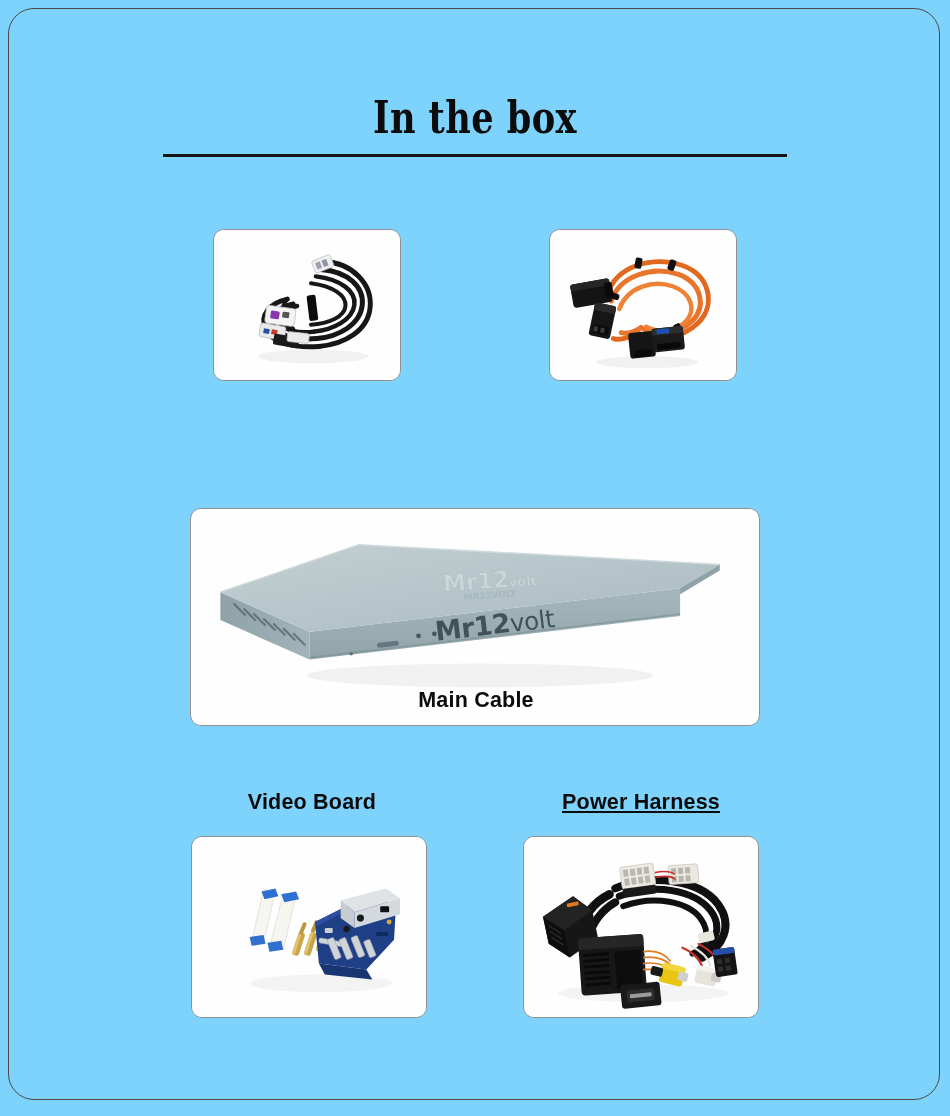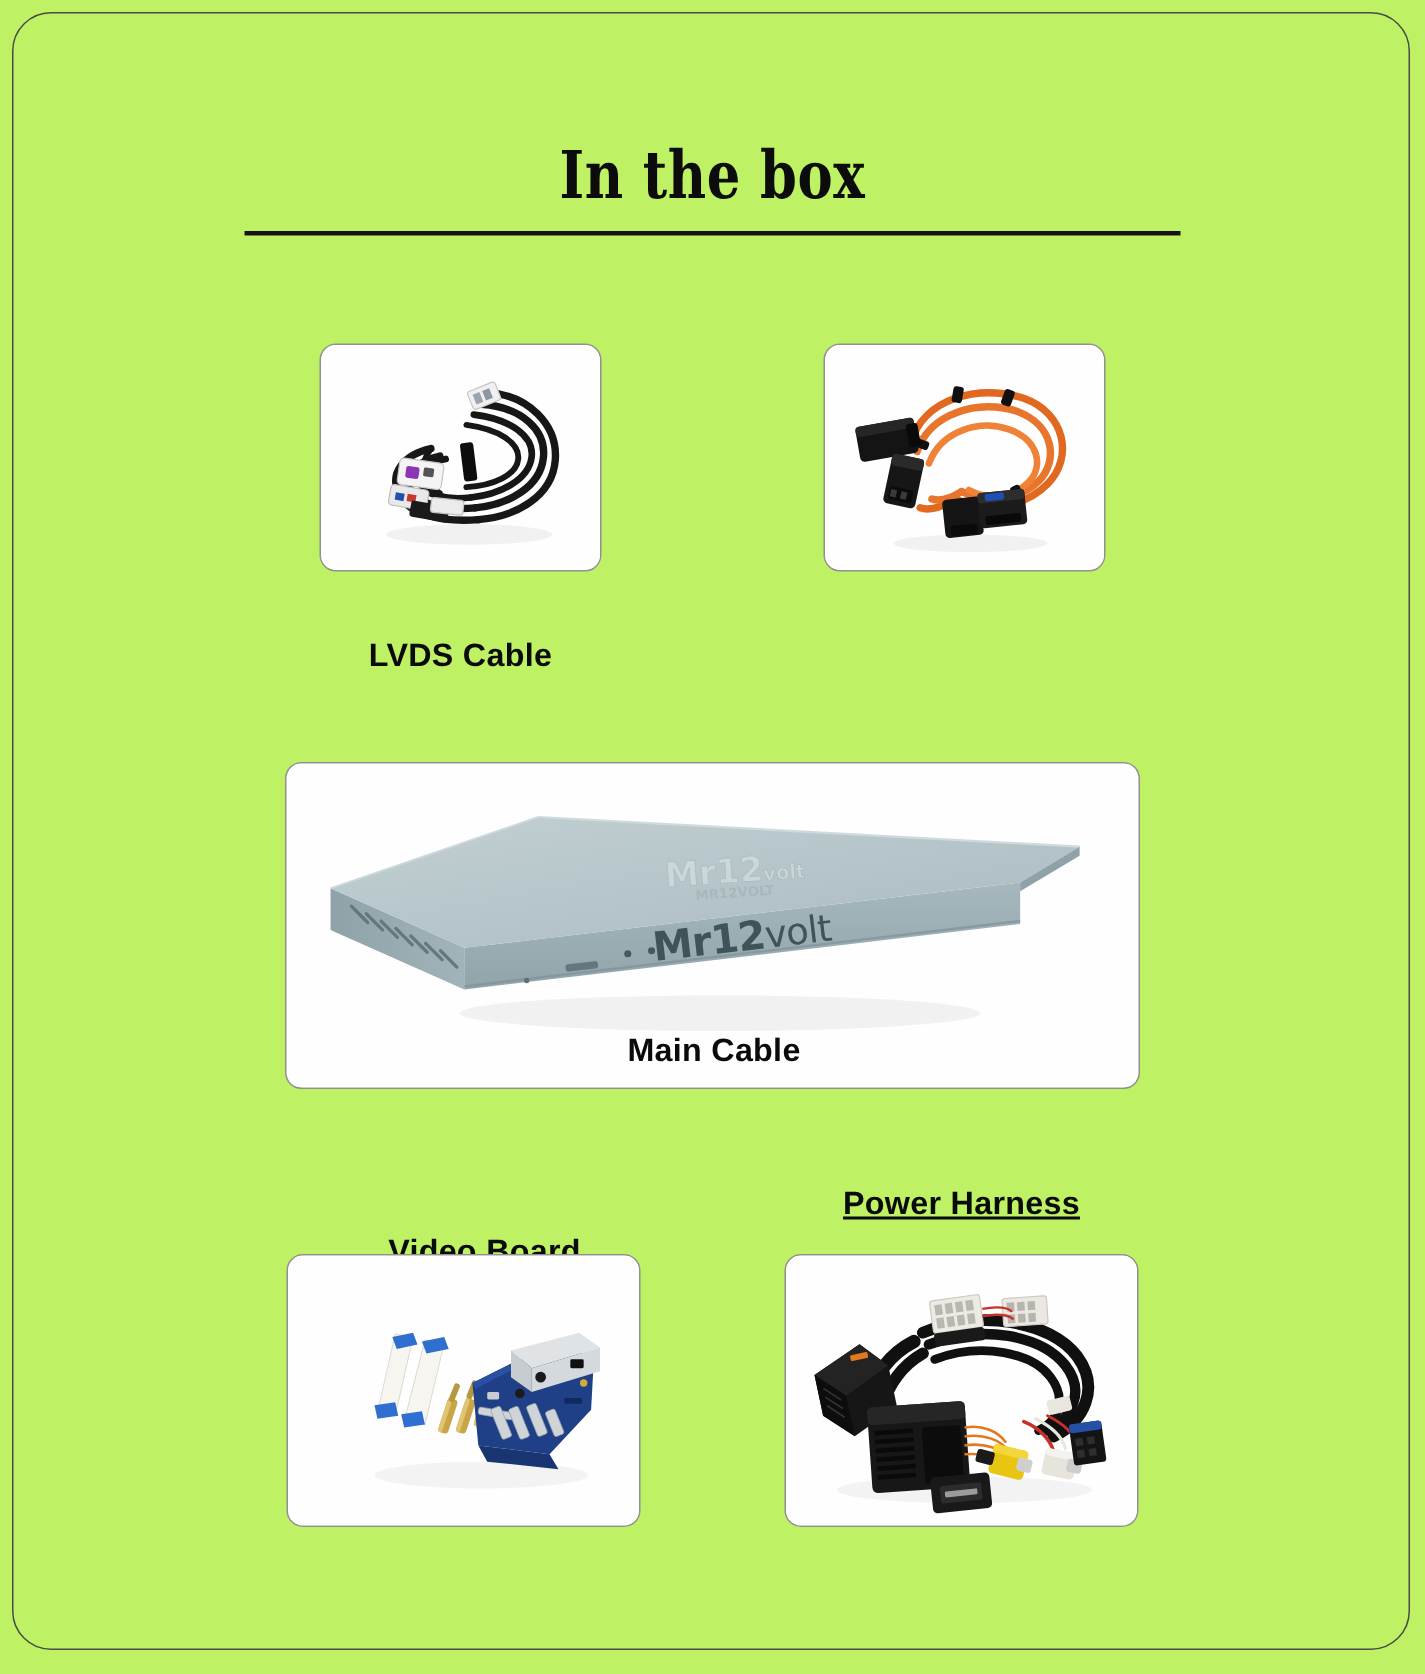--- a/index.html
+++ b/index.html
@@ -10,21 +10,21 @@
     height: 1116px;
     background: #ffffff;
     font-family: "Liberation Sans", sans-serif;
     overflow: hidden;
   }
 
   #page {
     position: relative;
     width: 950px;
     height: 1116px;
-    background: #bef264;
+    background: #7dd3fc;
   }
 
   
   #page-frame {
     position: absolute;
     left: 8px;
     top: 8px;
     width: 932px;
     height: 1092px;
     border: 1.4px solid #4a4a4a;
@@ -80,21 +80,21 @@
   
   #card-lvds      { left: 213px; top: 229px; width: 188px; height: 152px; }
   #card-fo        { left: 549px; top: 229px; width: 188px; height: 152px; }
   #card-main      { left: 190px; top: 508px; width: 570px; height: 218px; }
   #card-video     { left: 191px; top: 836px; width: 236px; height: 182px; }
   #card-power     { left: 523px; top: 836px; width: 236px; height: 182px; }
 
   #label-lvds     { left: 213px; top: 425px; width: 188px; }
   #label-fo       { left: 549px; top: 425px; width: 188px; }
   #label-main     { left: 190px; top: 687px; width: 570px; }
-  #label-video    { left: 205px; top: 790px; width: 236px; margin-top: 32px; }
+  #label-video    { left: 194px; top: 790px; width: 236px; }
   #label-power    { left: 523px; top: 790px; width: 236px; text-decoration: underline; }
 
   .photo { position: absolute; inset: 0; }
   .photo svg { display: block; width: 100%; height: 100%; }
 </style>
 </head>
 <body>
 
 <div id="page">
 
@@ -133,21 +133,20 @@
 
         <g transform="rotate(-22 112 34)">
           <rect x="100" y="27" width="20" height="13" rx="2" fill="#f0f0f0" stroke="#c5c5c5" stroke-width="0.8"></rect>
           <rect x="103" y="30" width="5" height="7" fill="#9aa3b0"></rect>
           <rect x="110" y="30" width="5" height="7" fill="#8d96a3"></rect>
         </g>
         <ellipse cx="100" cy="128" rx="56" ry="7" fill="#000" opacity="0.05"></ellipse>
       </svg>
     </div>
   </div>
-  <div class="label" id="label-lvds">LVDS Cable</div>
 
   <div class="card" id="card-fo">
     <div class="photo">
       <svg viewBox="0 0 188 152" preserveAspectRatio="xMidYMid meet">
         <rect width="188" height="152" fill="#fefefe"></rect>
         <g fill="none" stroke-linecap="round">
           <path d="M58 66 C66 36 104 26 134 36 C162 46 168 76 150 94 C132 112 104 112 88 104" stroke="#e0681f" stroke-width="5"></path>
           <path d="M62 72 C70 46 104 36 130 45 C154 54 158 78 144 92 C130 106 106 106 92 99" stroke="#e8752c" stroke-width="5"></path>
           <path d="M70 80 C78 58 104 50 124 57 C144 64 148 82 137 93 C126 104 108 104 97 98" stroke="#ef8236" stroke-width="4.5"></path>
           <path d="M88 104 C78 110 70 112 64 110" stroke="#e0681f" stroke-width="5"></path>

